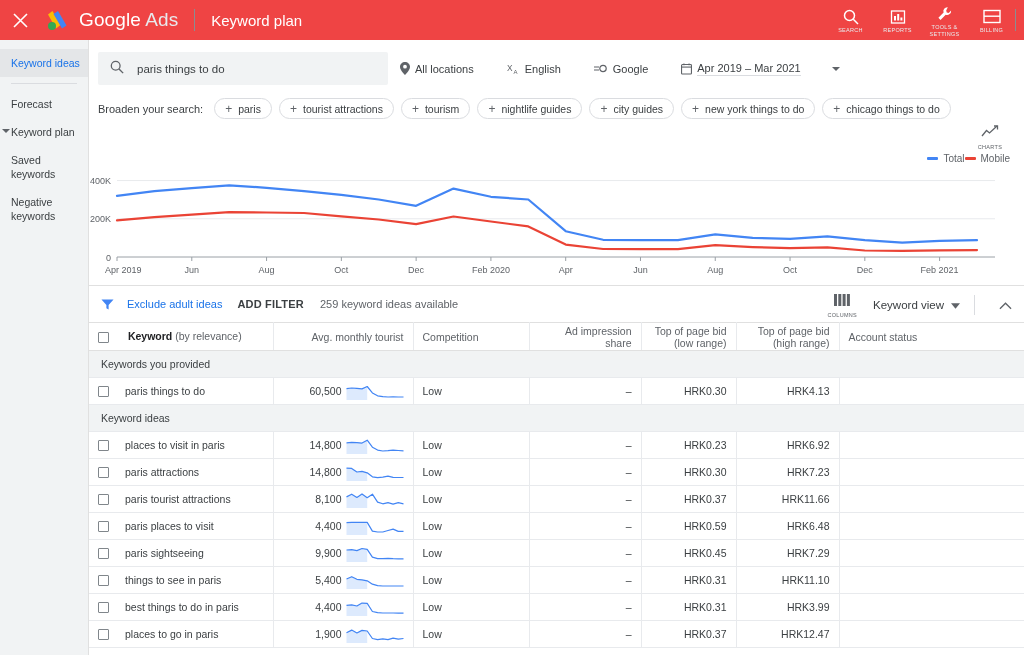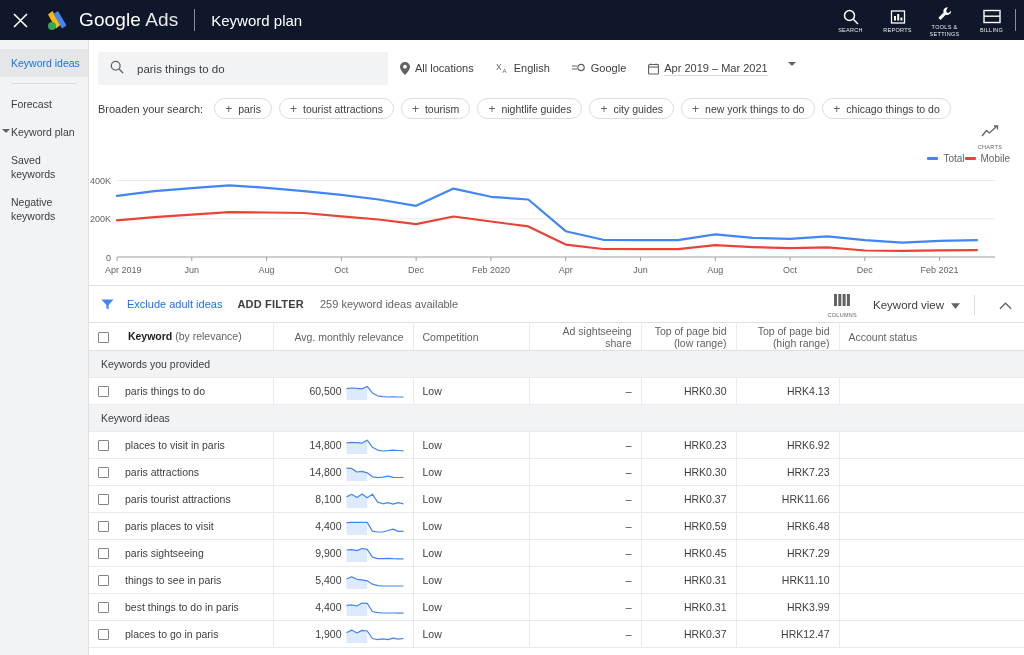--- a/index.html
+++ b/index.html
@@ -5,21 +5,21 @@
   * { box-sizing: border-box; margin: 0; padding: 0; }
   html, body {
     width: 1024px; height: 655px;
     font-family: "Liberation Sans", sans-serif;
     background: #fff; overflow: hidden;
     -webkit-font-smoothing: antialiased;
   }
 
   
   .topbar {
-    height: 40px; background: #0f172a; display: flex; align-items: center;
+    height: 40px; background: #ef4444; display: flex; align-items: center;
     position: relative; color: #fff;
   }
   .close-x {
     width: 40px; height: 40px; display: flex; align-items: center;
     justify-content: center; cursor: pointer;
   }
   .gads-logo { display: flex; align-items: center; margin-left: 4px; }
   .gads-mark { width: 26px; height: 22px; position: relative; }
   .brand-text {
     font-size: 19px; letter-spacing: .1px; margin-left: 9px;
@@ -67,21 +67,21 @@
   
   .main { flex: 1; background: #fff; min-width: 0; position: relative; }
 
   
   .search-row { display: flex; align-items: center; padding: 12px 0 0 9px; }
   .search-box {
     width: 290px; height: 33px; background: #f1f3f4; border-radius: 2px;
     display: flex; align-items: center; padding: 0 12px; cursor: text;
   }
   .search-val { font-size: 11.5px; color: #3c4043; margin-left: 13px; }
-  .filters { display: flex; align-items: flex-start; margin-left: 12px; gap: 0; }
+  .filters { display: flex; align-items: center; margin-left: 12px; gap: 11px; }
   .filt {
     display: flex; align-items: center; font-size: 11px; color: #3c4043;
     cursor: pointer; margin-right: 22px; white-space: nowrap;
   }
   .filt .ic { margin-right: 5px; display: flex; align-items: center; }
   .filt.date { margin-right: 8px; }
   .date-underline { border-bottom: 1px solid #dadce0; padding-bottom: 1px; }
   .caret-dn {
     width: 0; height: 0; border-left: 4px solid transparent;
     border-right: 4px solid transparent; border-top: 4px solid #5f6368;
@@ -452,23 +452,23 @@
           <col style="width:95px">
           <col style="width:103px">
           <col>
       </colgroup>
       <thead>
         <tr>
           <th class="kw">
             <span class="cb"></span>
             <span style="margin-left:16px"><b>Keyword</b><span style="color:#5f6368"> (by relevance)</span></span>
           </th>
-          <th class="num">Avg. monthly relevance</th>
+          <th class="num">Avg. monthly tourist</th>
           <th class="lft">Competition</th>
-          <th class="num">Ad sightseeing share</th>
+          <th class="num">Ad impression share</th>
           <th class="num">Top of page bid (low range)</th>
           <th class="num">Top of page bid (high range)</th>
           <th class="lft last">Account status</th>
         </tr>
       </thead>
       <tbody id="tbody">
           <tr class="grouprow">
             <td colspan="7">Keywords you provided</td>
           </tr>
           <tr>

